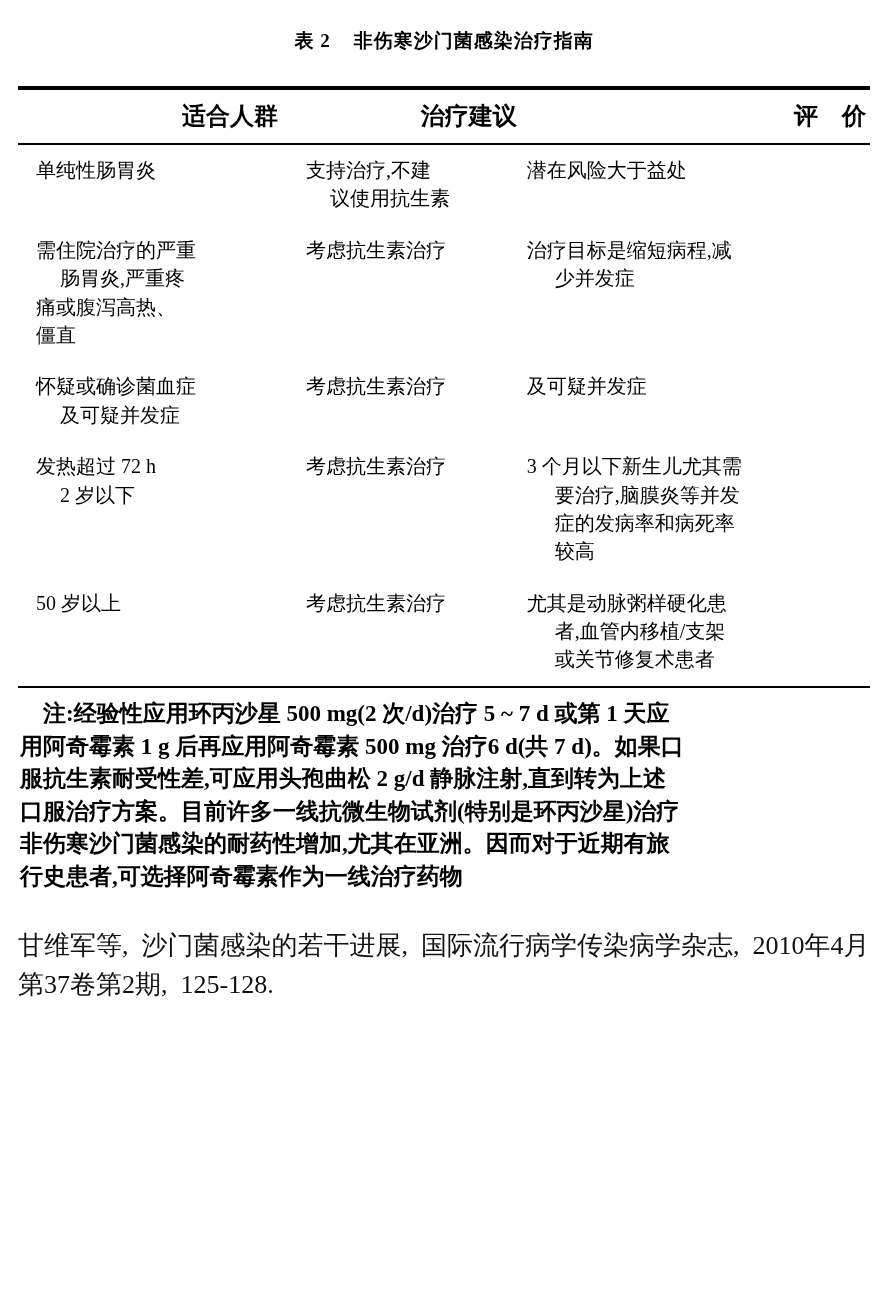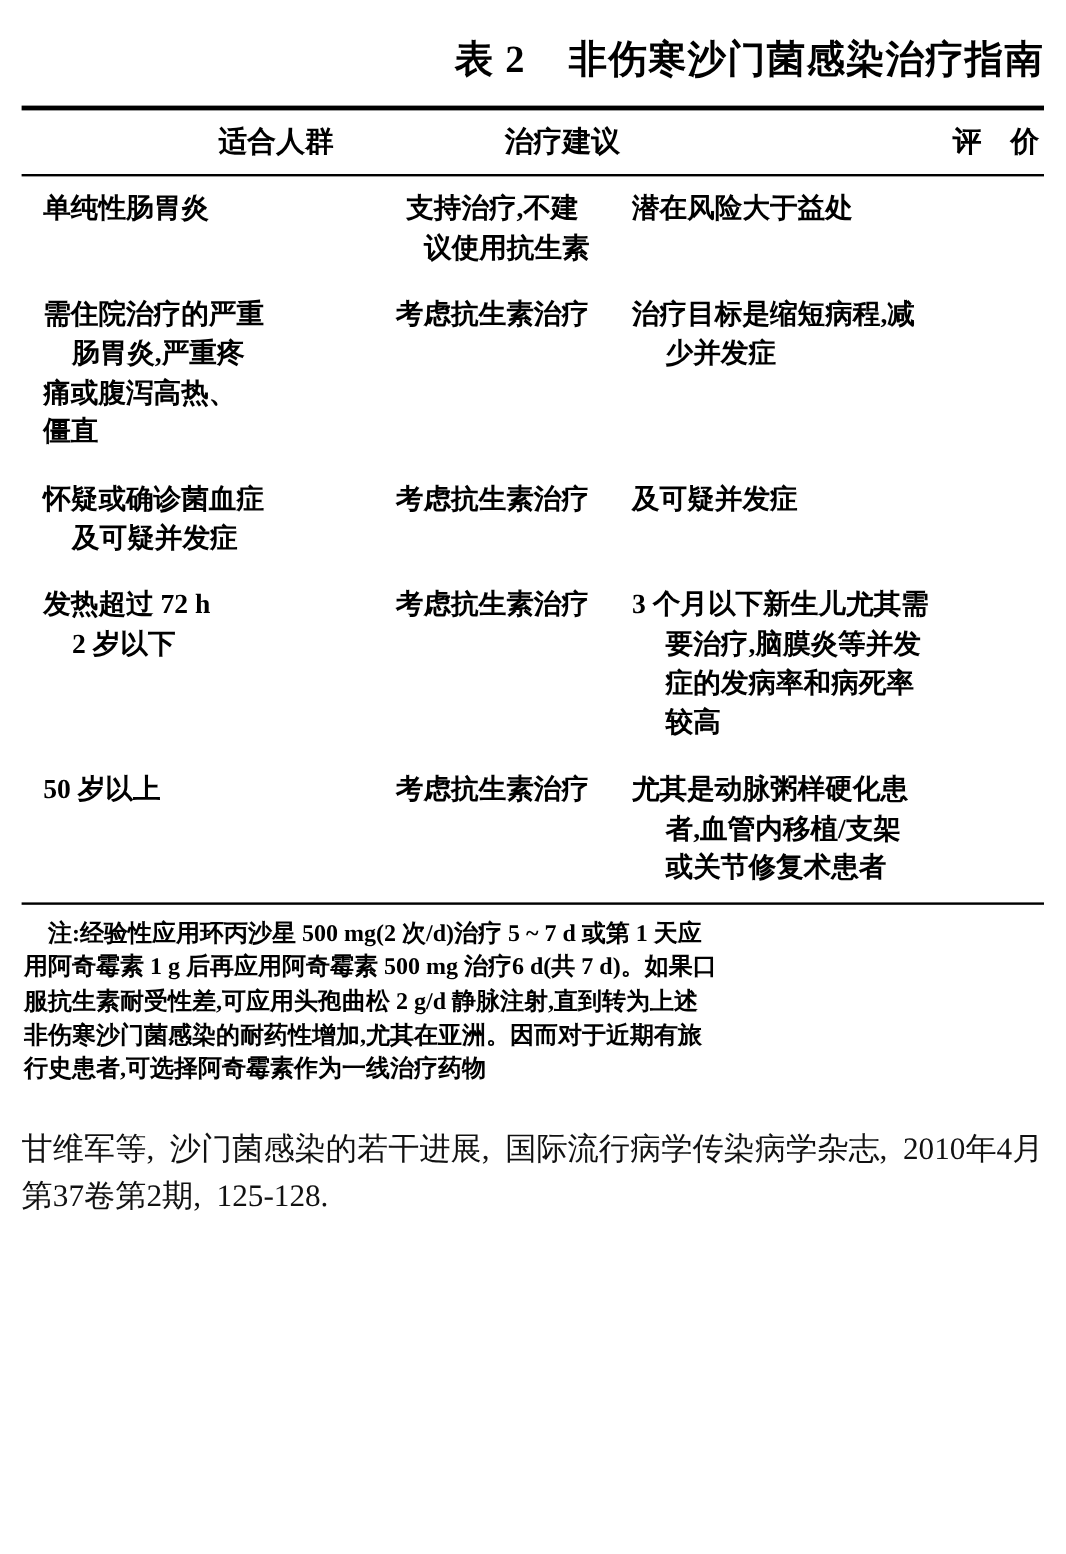--- a/index.html
+++ b/index.html
@@ -15,25 +15,25 @@
     overflow: hidden;
   }
   .page {
     position: relative;
     width: 888px;
     height: 1295px;
     box-sizing: border-box;
     padding: 22px 18px 0 18px;
   }
   .table-title {
-    text-align: right;
-    font-size: 32px;
+    text-align: center;
+    font-size: 19px;
     font-weight: bold;
     letter-spacing: 1px;
-    margin: 6px 0 16px 0;
+    margin: 6px 0 32px 0;
     white-space: pre;
   }
   .rule-thick {
     border-top: 4px solid #000;
     margin: 0 0 0 0;
   }
   .rule-thin {
     border-top: 2px solid #000;
     margin: 0;
   }
@@ -46,39 +46,39 @@
   table.main col.c2 { width: 28%; }
   table.main col.c3 { width: 41%; }
   table.main th {
     font-size: 24px;
     font-weight: bold;
     padding: 10px 4px 11px 4px;
     text-align: right;
     white-space: pre;
   }
   table.main td {
-    font-size: 23px;
-    font-weight: bold;
+    font-size: 20px;
+    font-weight: normal;
     vertical-align: top;
     padding: 11px 6px 12px 6px;
     line-height: 1.42;
   }
   td.col1 { text-align: center; }
   td.col2 { text-align: center; }
   td.col3 { text-align: left; padding-left: 10px; }
   td .ln { display: block; white-space: pre; }
   td.col1 .ln { text-align: left; padding-left: 12px; }
   td.col1 .ind { padding-left: 36px; }
-  td.col2 .ln { text-align: center; padding-left: 18px; }
+  td.col2 .ln { text-align: left; padding-left: 18px; }
   td.col2 .ind { padding-left: 42px; }
   td.col2 .ind2 { padding-left: 54px; }
   td.col3 .ln { text-align: left; }
   td.col3 .ind { padding-left: 28px; }
   .note {
-    font-size: 20px;
+    font-size: 23px;
     line-height: 1.42;
     font-weight: bold;
     padding: 10px 2px 6px 2px;
     text-align: justify;
   }
   .note .l { display: block; white-space: pre; }
   .citation {
     margin-top: 26px;
     font-size: 26px;
     font-weight: normal;
@@ -193,20 +193,21 @@
 
     </tbody>
   </table>
 
   <div class="rule-thin"></div>
 
   <div class="note">
     <span class="l">    注:经验性应用环丙沙星 500 mg(2 次/d)治疗 5 ~ 7 d 或第 1 天应</span>
     <span class="l">用阿奇霉素 1 g 后再应用阿奇霉素 500 mg 治疗6 d(共 7 d)。如果口</span>
     <span class="l">服抗生素耐受性差,可应用头孢曲松 2 g/d 静脉注射,直到转为上述</span>
+    <span class="l">口服治疗方案。目前许多一线抗微生物试剂(特别是环丙沙星)治疗</span>
     <span class="l">非伤寒沙门菌感染的耐药性增加,尤其在亚洲。因而对于近期有旅</span>
     <span class="l">行史患者,可选择阿奇霉素作为一线治疗药物</span>
   </div>
 
   <div class="citation">
     <span class="l">甘维军等,  沙门菌感染的若干进展,  国际流行病学传染病学杂志,  2010年4月</span>
     <span class="l">第37卷第2期,  125-128.</span>
   </div>
 
 </div>

